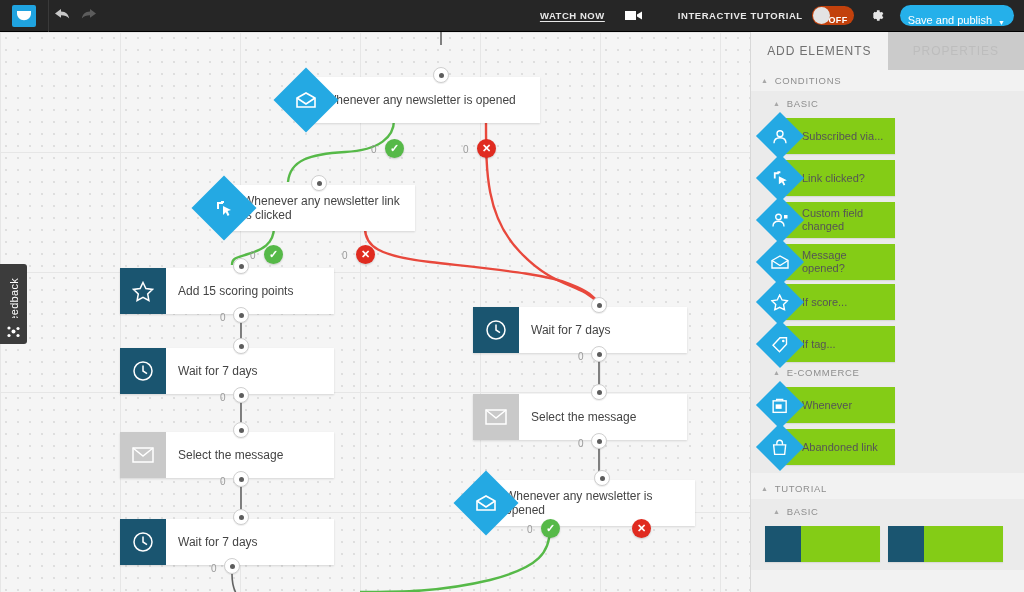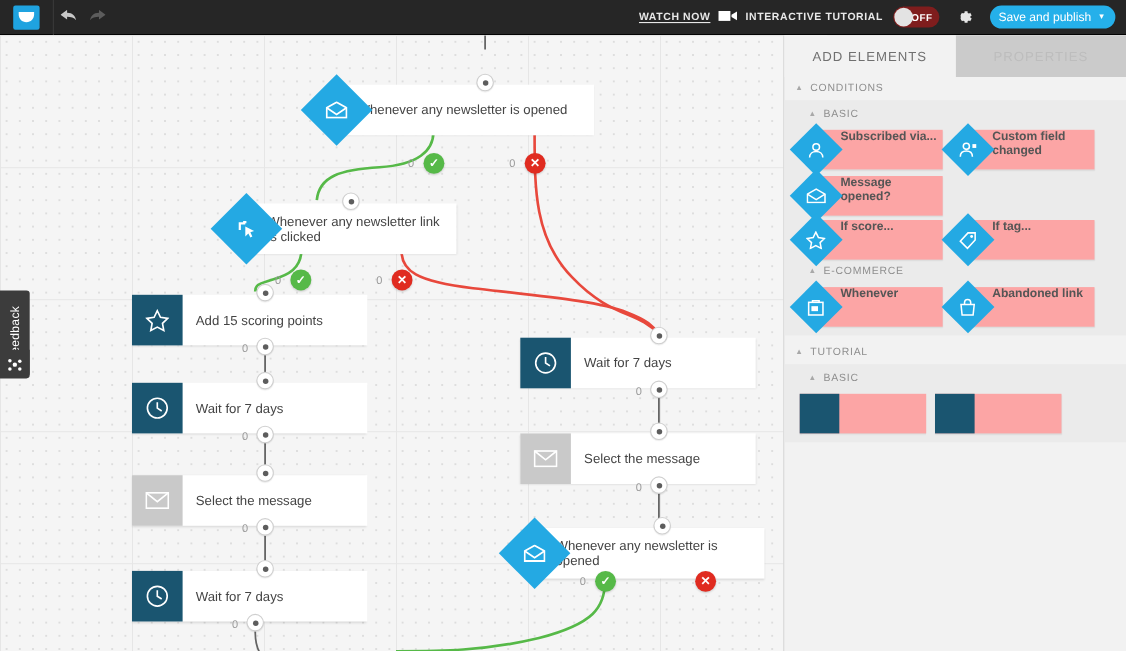--- a/index.html
+++ b/index.html
@@ -20,41 +20,41 @@
   .tb-logo{
     width:24px;height:22px;margin-left:12px;background:#1fa3e0;border-radius:2px;
     display:flex;align-items:center;justify-content:center;
   }
   .tb-sep{ width:1px;height:32px;background:#3a3a3a;margin-left:12px; }
   .tb-btn{
     width:26px;height:32px;display:flex;align-items:center;justify-content:center;
   }
   .tb-spacer{ flex:1 1 auto; }
   .tb-watch{
-    display:flex;align-items:center;gap:7px;margin-right:8px;
+    display:flex;align-items:center;gap:20px;margin-right:36px;
   }
   .tb-watch .lbl{
     color:#e8e8e8;font-size:9.5px;font-weight:bold;letter-spacing:.55px;
     text-decoration:underline; text-underline-offset:2px;
   }
   .tb-tut{ color:#e8e8e8;font-size:9.5px;font-weight:bold;letter-spacing:.55px;margin-right:9px;}
   .toggle{
-    width:42px;height:19px;border-radius:10px;background:#7f1d1d;
-    position:relative;display:flex;align-items:center;justify-content:flex-end;
+    width:42px;height:19px;border-radius:10px;background:#c2410c;
+    position:relative;display:flex;align-items:flex-end;justify-content:flex-end;
     padding-right:6px;
   }
   .toggle .knob{
     position:absolute;left:1px;top:1px;width:17px;height:17px;border-radius:50%;
     background:#e3e3e3;
   }
   .toggle .t-lbl{ font-size:9px;color:#fff;font-weight:bold;letter-spacing:.4px;}
   .tb-gear{ margin-left:14px; width:18px;height:18px;display:flex;align-items:center;justify-content:center;}
   .tb-save{
     margin-left:14px;margin-right:10px;height:21px;background:#25b0ea;color:#fff;
-    border-radius:11px;font-size:11px;display:flex;align-items:center;
+    border-radius:11px;font-size:11px;display:flex;align-items:flex-end;
     padding:0 9px 0 8px;gap:6px;white-space:nowrap;
   }
   .tb-save .caret{ font-size:7px; line-height:1; }
 
   
   #canvas{
     position:absolute;left:0;top:32px;width:752px;height:560px;
     background:#f5f5f5;
     background-image:
       radial-gradient(#dddddd 0.7px, transparent 0.8px),
@@ -116,21 +116,21 @@
     color:#fff;font-size:11px;letter-spacing:.3px;
     writing-mode:vertical-rl; transform:rotate(180deg);
   }
   #feedback-dots{
     position:absolute;left:0;top:318px;width:27px;height:26px;background:#3c3c3c;
     display:flex;align-items:center;justify-content:center;border-radius:0 0 3px 0;
   }
 
   
   #panel{
-    position:absolute;right:0;top:32px;width:312px;height:560px;
+    position:absolute;right:0;top:32px;width:274px;height:560px;
     background:#f2f2f2;border-left:1px solid #d8d8d8;overflow:hidden;
   }
   #tabs{ display:flex; height:38px; }
   .tab{
     flex:1 1 50%;display:flex;align-items:center;justify-content:center;
     font-size:12px;letter-spacing:.9px;
   }
   .tab.active{ background:#f2f2f2;color:#707070; }
   .tab.inactive{ background:#cbcbcb;color:#bdbdbd; }
 
@@ -138,22 +138,22 @@
     height:21px;display:flex;align-items:center;gap:6px;padding-left:10px;
     font-size:9.5px;letter-spacing:.7px;color:#8e8e8e;
   }
   .sect-h.lvl2{ padding-left:22px; }
   .tri{ font-size:7px;color:#a8a8a8;line-height:1; }
   .group{ background:#ebebeb; padding:2px 0 8px 0; margin:0 0 5px 0; }
   .grid2{
     display:flex;flex-wrap:wrap;gap:6px 8px;padding:4px 12px 0 14px;
   }
   .el{
-    width:115px;height:36px;background:#fca5a5;display:flex;
-    position:relative;box-shadow:0 1px 1px rgba(0,0,0,.07);font-weight:bold;
+    width:115px;height:36px;background:#84cc16;display:flex;align-items:center;
+    position:relative;box-shadow:0 1px 1px rgba(0,0,0,.07);
   }
   .el .el-lbl{
     font-size:11px;color:#555;line-height:1.15;padding-left:14px;padding-right:4px;
   }
   .el.diamond{ margin-left:15px; width:115px; }
   .el.diamond .el-lbl{ padding-left:22px; }
   .el-di{
     position:absolute;left:-17px;top:1px;width:34px;height:34px;background:#24a9e3;
     transform:rotate(45deg);display:flex;align-items:center;justify-content:center;
   }
@@ -397,20 +397,30 @@
           <span class="el-di">
             <svg width="17" height="17" viewBox="0 0 17 17">
                 <circle cx="8.5" cy="5.5" r="3" fill="none" stroke="#fff" stroke-width="1.4"></circle>
                 <path d="M2.5 15c0-3.6 2.7-5.5 6-5.5s6 1.9 6 5.5" fill="none" stroke="#fff" stroke-width="1.4"></path>
               </svg>
           </span>
           <span class="el-lbl">Subscribed via...</span>
         </div>
         <div class="el diamond">
           <span class="el-di">
+            <svg width="17" height="16" viewBox="0 0 17 16">
+                <path d="M2 2h5v1.8H3.8v4.4H2z" fill="#fff"></path>
+                <path d="M5.5 1h3v1.8h-3z" fill="#fff"></path>
+                <path d="M7 6l8 4-3.3 1 1.7 3.4-1.6.8-1.7-3.4L7 14z" fill="#fff"></path>
+              </svg>
+          </span>
+          <span class="el-lbl">Link clicked?</span>
+        </div>
+        <div class="el diamond">
+          <span class="el-di">
             <svg width="18" height="16" viewBox="0 0 18 16">
                 <circle cx="7.5" cy="5" r="2.8" fill="none" stroke="#fff" stroke-width="1.4"></circle>
                 <path d="M2 14.5c0-3.4 2.4-5.2 5.5-5.2s5.5 1.8 5.5 5.2" fill="none" stroke="#fff" stroke-width="1.4"></path>
                 <rect x="13" y="3" width="3.5" height="3.5" fill="#fff"></rect>
               </svg>
           </span>
           <span class="el-lbl">Custom field changed</span>
         </div>
         <div class="el diamond">
           <span class="el-di">

